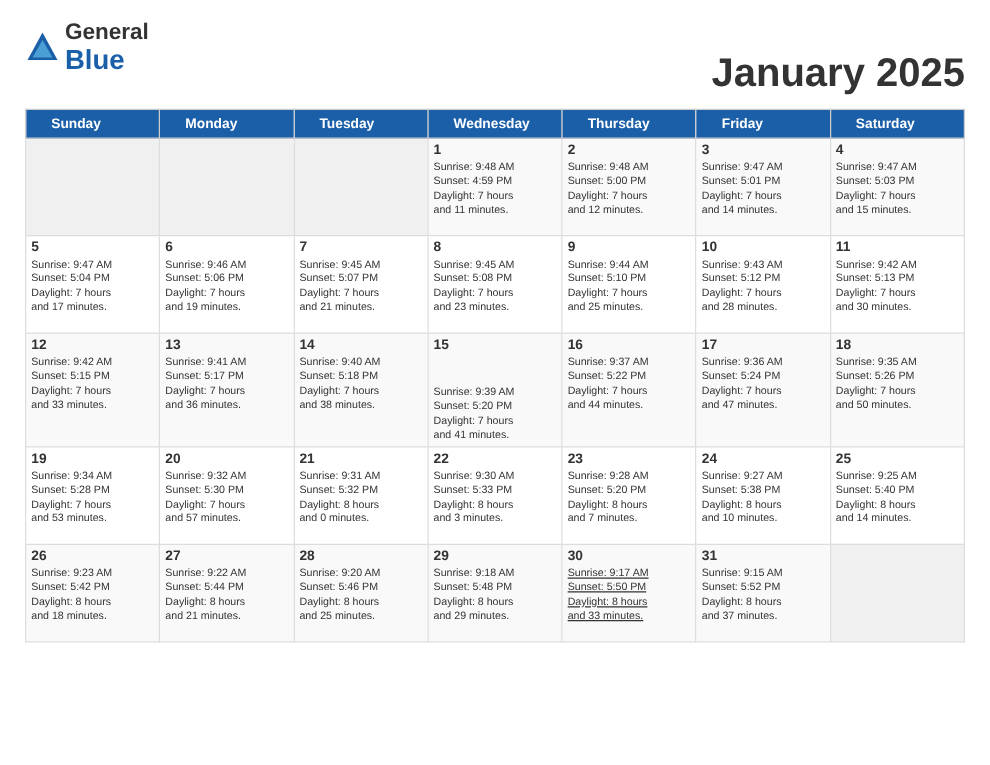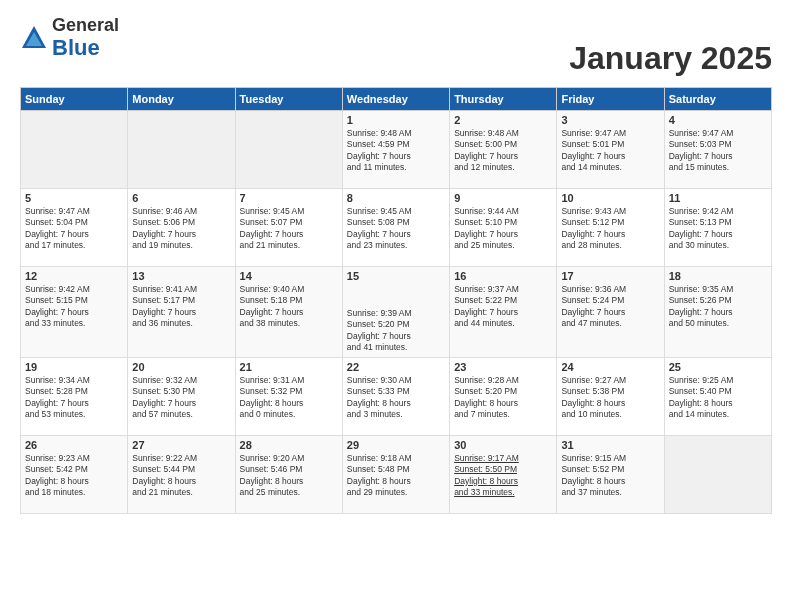--- a/index.html
+++ b/index.html
@@ -61,21 +61,21 @@
     .calendar {
       width: 100%;
       border-collapse: collapse;
       table-layout: fixed;
     }
     .calendar thead th {
       background: #1a5fa8;
       color: #fff;
       font-size: 11px;
       font-weight: bold;
-      padding: 5px 4px;
+      padding: 5px 20px;
       text-align: left;
       border: 1px solid #ccc;
       margin-left: 22px;
     }
     .calendar tbody td {
       vertical-align: top;
       border: 1px solid #ddd;
       padding: 3px 4px;
       font-size: 9px;
       color: #333;

